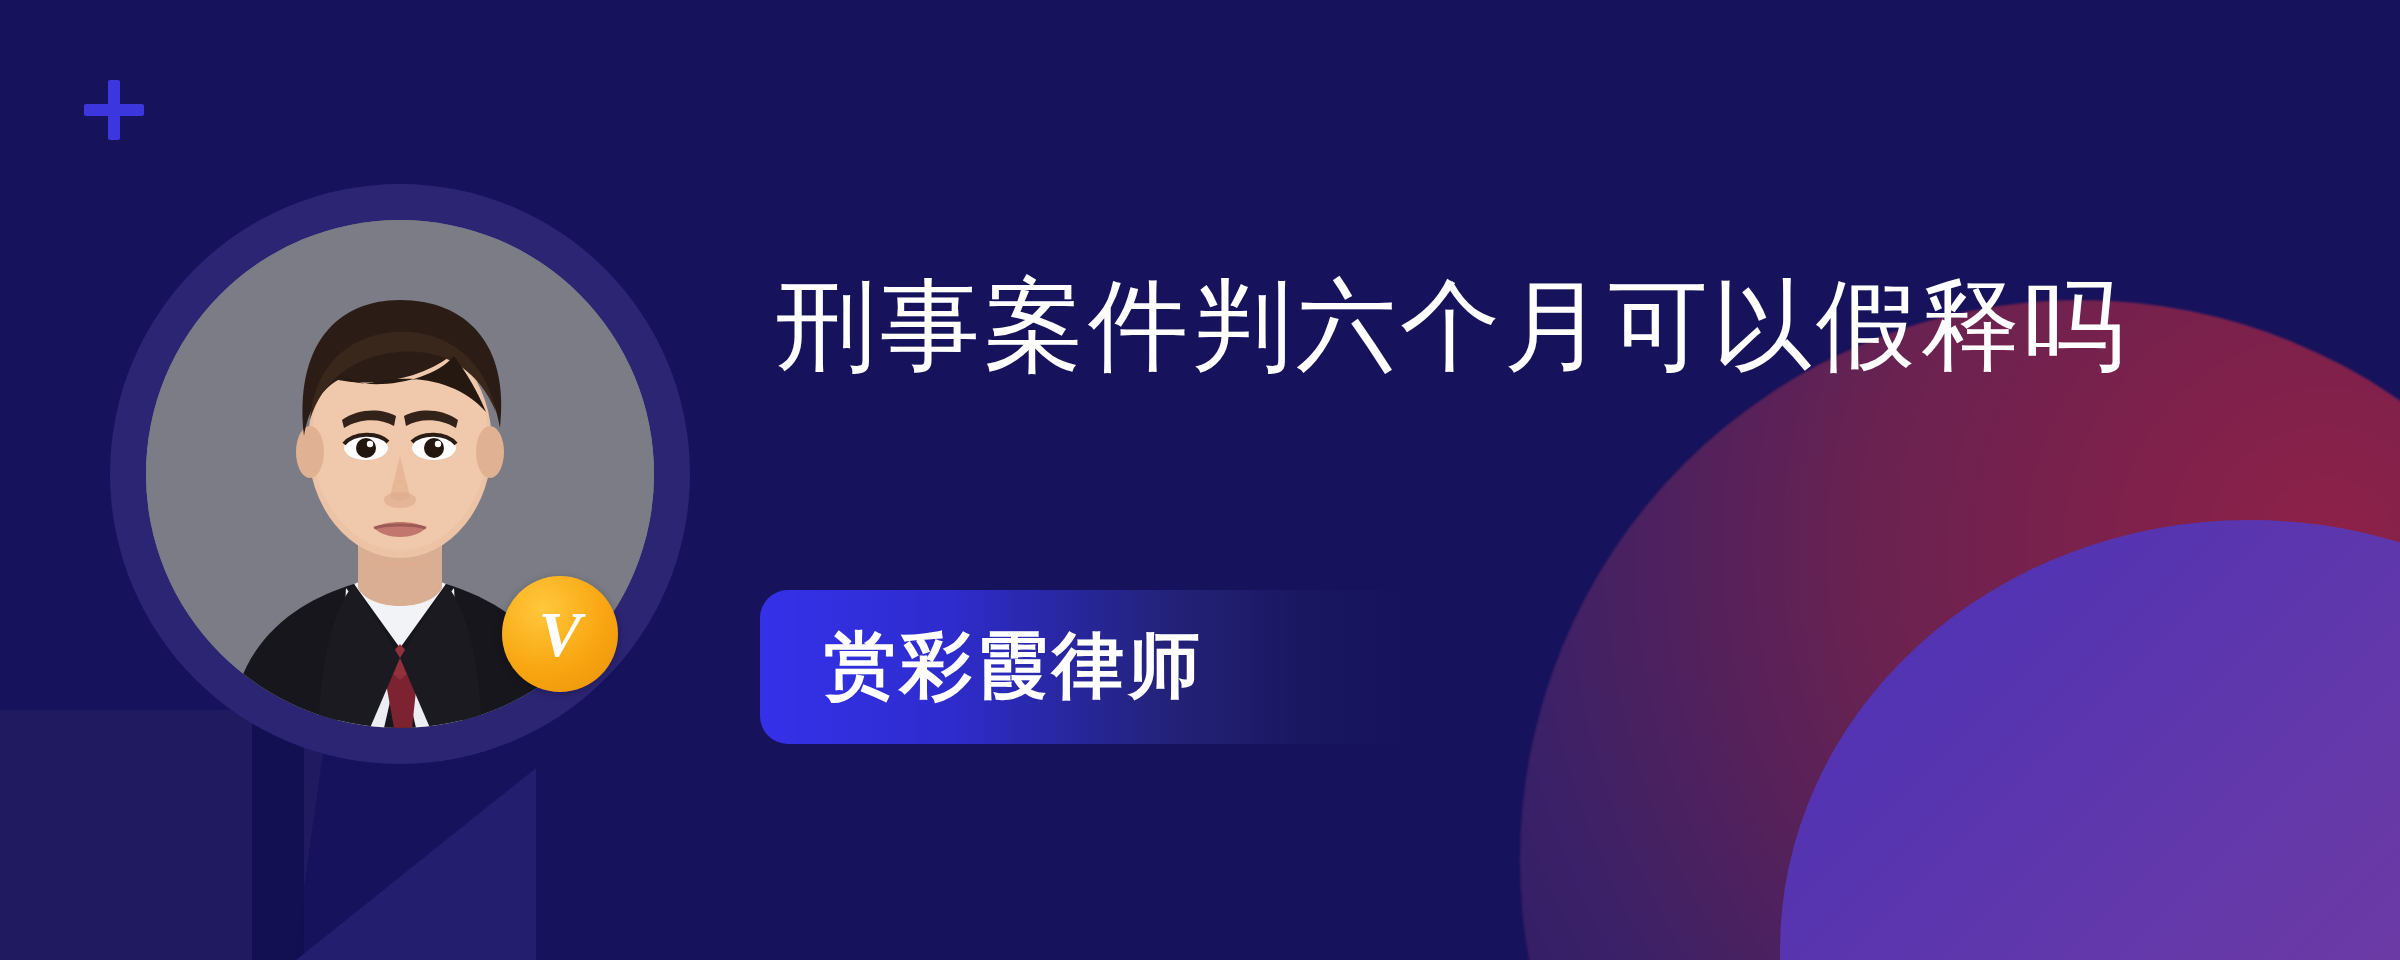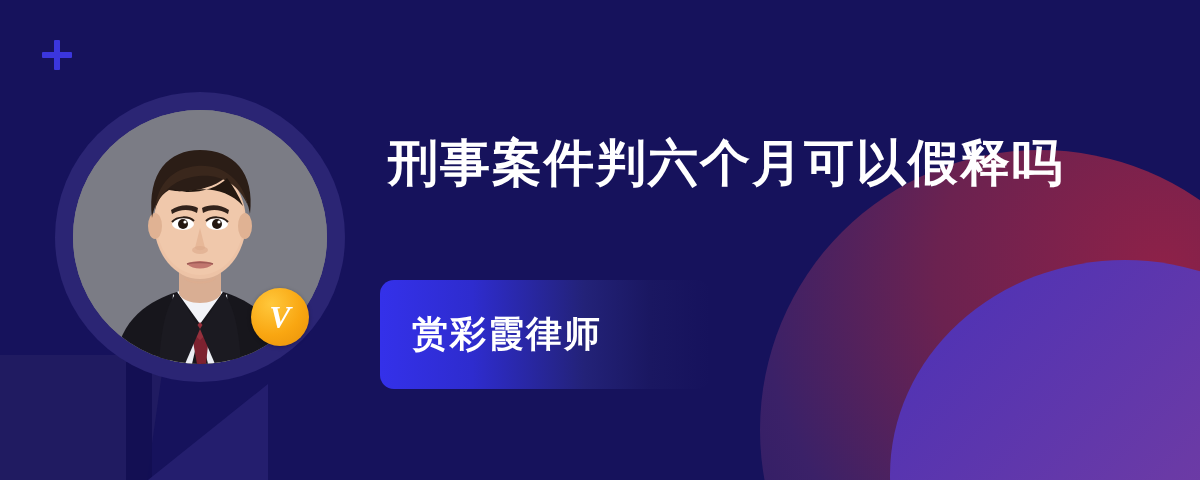--- a/index.html
+++ b/index.html
@@ -108,31 +108,31 @@
     font-family:"Liberation Serif","DejaVu Serif",serif;
   }
 
   
   .title {
     position:absolute;
     left:388px; top:124px;
     width:700px;
     color:#ffffff;
     font-size:50px;
-    font-weight:bold;
+    font-weight:normal;
     line-height:78px;
     letter-spacing:2px;
     white-space:pre-wrap;
   }
 
   
   .name-button {
     position:absolute;
-    left:380px; top:280px;
-    width:330px; height:109px;
+    left:380px; top:295px;
+    width:330px; height:77px;
     border:none;
     border-radius:14px;
     background:linear-gradient(90deg,#3431ea 0%, #2e2cce 28%, #232278 62%, #1a1761 82%, #16125c 100%);
     text-align:left;
     padding:0 0 0 32px;
     color:#ffffff;
     font-size:36px;
     font-weight:bold;
     letter-spacing:2px;
     font-family:"Liberation Sans","DejaVu Sans",sans-serif;

